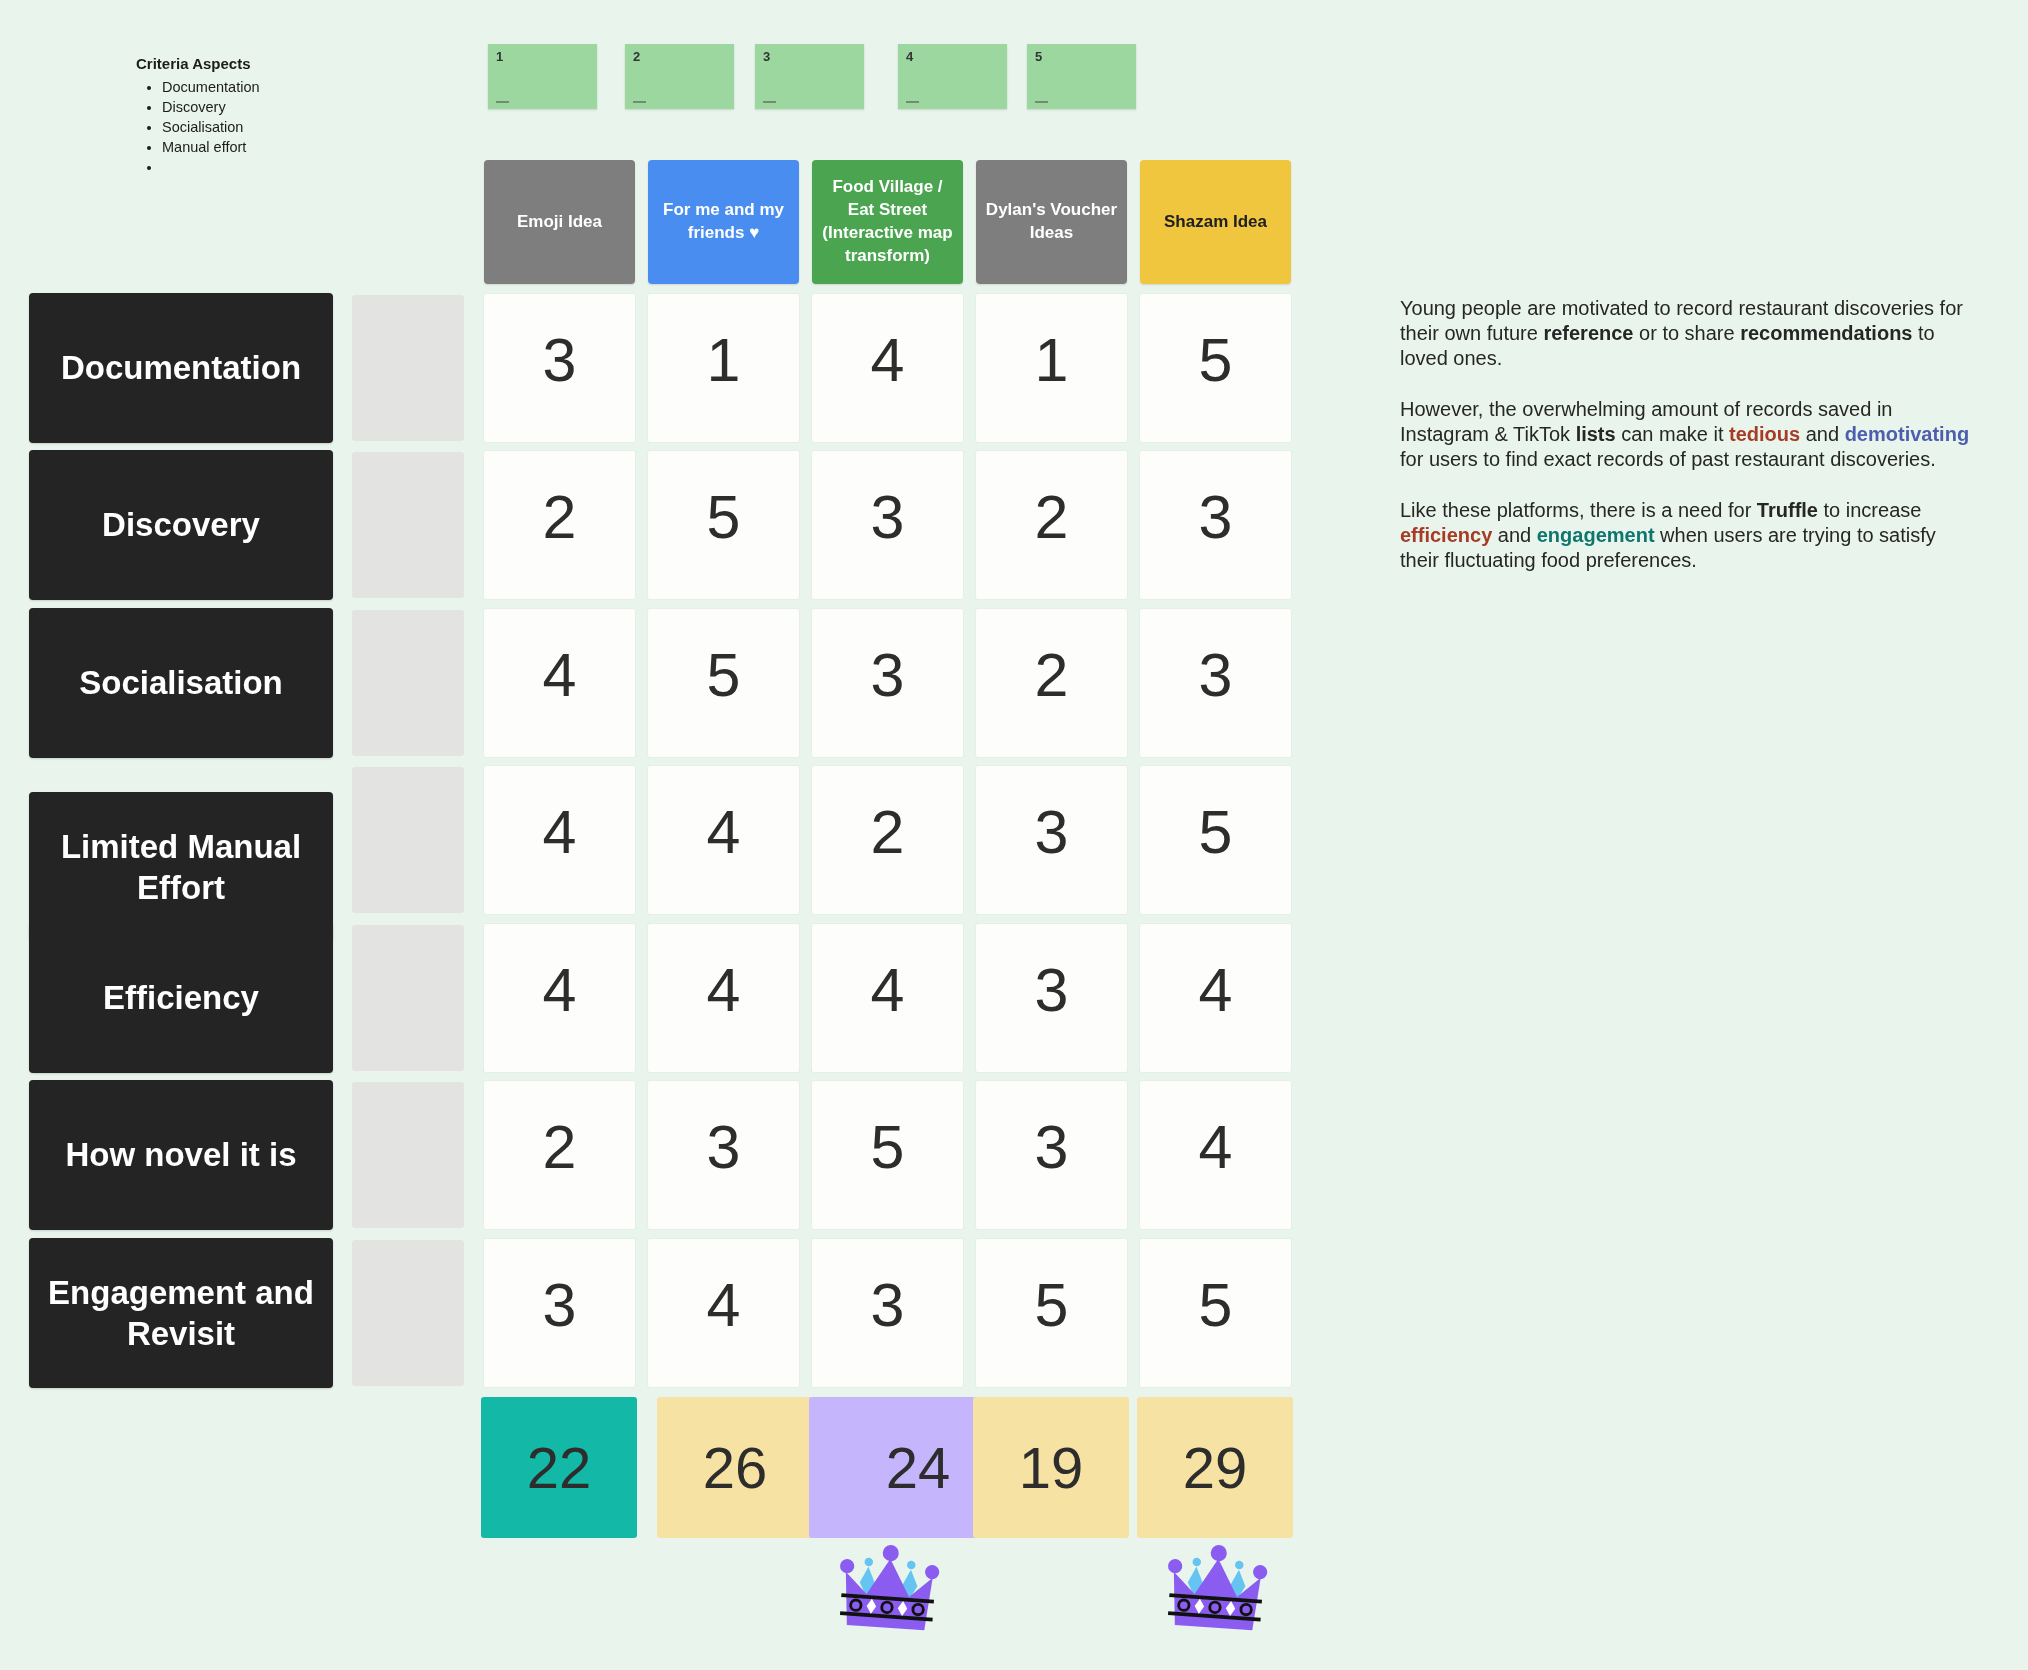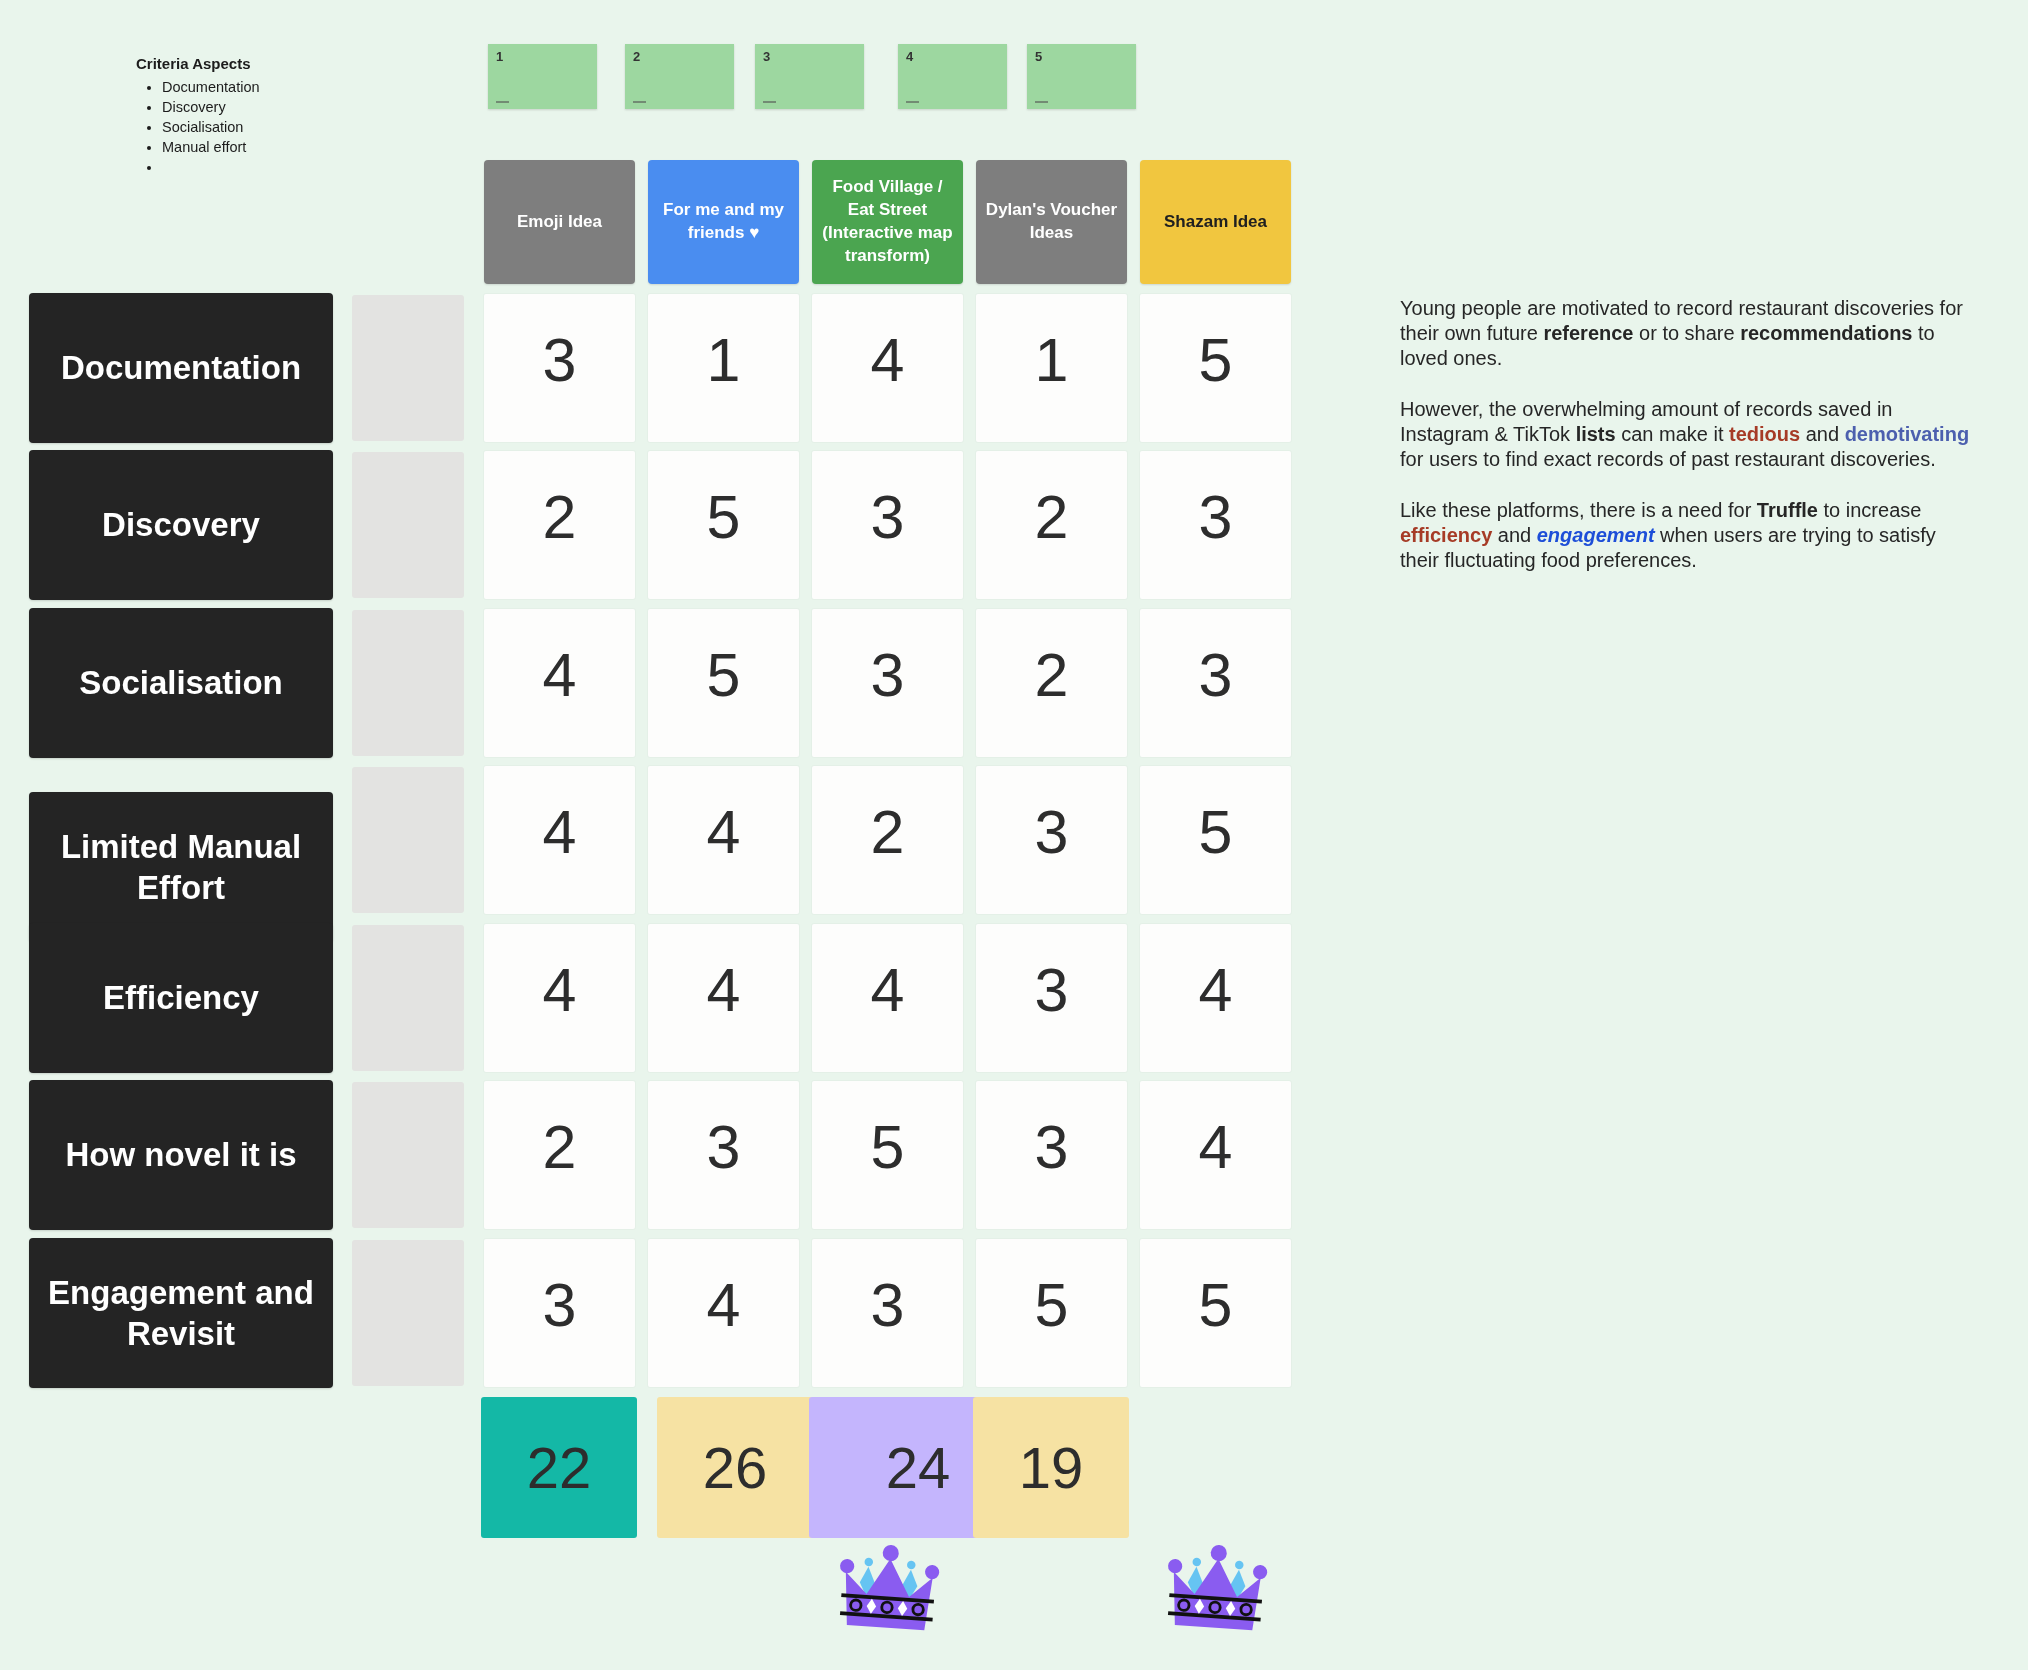--- a/index.html
+++ b/index.html
@@ -52,21 +52,21 @@
       <li>Discovery</li>
       <li>Socialisation</li>
       <li>Manual effort</li>
       <li></li>
     </ul>
   </div>
 
   <div class="problem">
     <p><span>Young people are motivated to record restaurant discoveries for their own future </span><span class="b">reference</span><span> or to share </span><span class="b">recommendations</span><span> to loved ones.</span></p>
     <p><span>However, the overwhelming amount of records saved in Instagram &amp; TikTok </span><span class="b">lists</span><span> can make it </span><span class="red" style="color: rgb(166, 59, 38);">tedious</span><span> and </span><span class="blue" style="color: rgb(76, 95, 174);">demotivating</span><span> for users to find exact records of past restaurant discoveries.</span></p>
-    <p><span>Like these platforms, there is a need for </span><span class="b">Truffle</span><span> to increase </span><span class="red" style="color: rgb(166, 59, 38);">efficiency</span><span> and </span><span class="blue" style="color: #1d4ed8; font-style: italic;">engagement</span><span> when users are trying to satisfy their fluctuating food preferences.</span></p>
+    <p><span>Like these platforms, there is a need for </span><span class="b">Truffle</span><span> to increase </span><span class="red" style="color: rgb(166, 59, 38);">efficiency</span><span> and </span><span class="blue" style="color: #0f766e;">engagement</span><span> when users are trying to satisfy their fluctuating food preferences.</span></p>
   </div>
 
 <div class="sticky" style="left: 488px; top: 44px; background: rgb(157, 215, 160);">
       <div class="sticky-num">1</div>
       <div class="sticky-sig"></div>
     </div>
     <div class="sticky" style="left: 625px; top: 44px; background: rgb(157, 215, 160);">
       <div class="sticky-num">2</div>
       <div class="sticky-sig"></div>
     </div>
@@ -210,20 +210,23 @@
       <div class="totalval">22</div>
     </div>
     <div class="totalcell" style="left: 645px; top: 1397px; background: rgb(246, 226, 163); margin-left: 12px;">
       <div class="totalval">26</div>
     </div>
     <div class="totalcell" style="left: 809px; top: 1397px; background: #c4b5fd; padding-left: 31px;">
       <div class="totalval">24</div>
     </div>
     <div class="totalcell" style="left: 973px; top: 1397px; background: rgb(246, 226, 163);">
       <div class="totalval">19</div>
+    </div>
+    <div class="totalcell" style="left: 1137px; top: 1397px; background: rgb(246, 226, 163);">
+      <div class="totalval">29</div>
     </div>
     <div class="crown" style="left: 835px; top: 1540px;"><svg viewBox="0 0 112 100" width="106" height="96" xmlns="http://www.w3.org/2000/svg">
         <g transform="rotate(4 56 55)">
           <circle cx="11" cy="30" r="7.5" fill="#8a5cf0"></circle>
           <circle cx="56" cy="13" r="8.5" fill="#8a5cf0"></circle>
           <circle cx="101" cy="30" r="7.5" fill="#8a5cf0"></circle>
           <circle cx="33.5" cy="24" r="4.5" fill="#66c4f2"></circle>
           <circle cx="78.5" cy="24" r="4.5" fill="#66c4f2"></circle>
           <polygon points="33.5,29 41.5,46 33.5,61 25.5,46" fill="#66c4f2"></polygon>
           <polygon points="78.5,29 86.5,46 78.5,61 70.5,46" fill="#66c4f2"></polygon>

